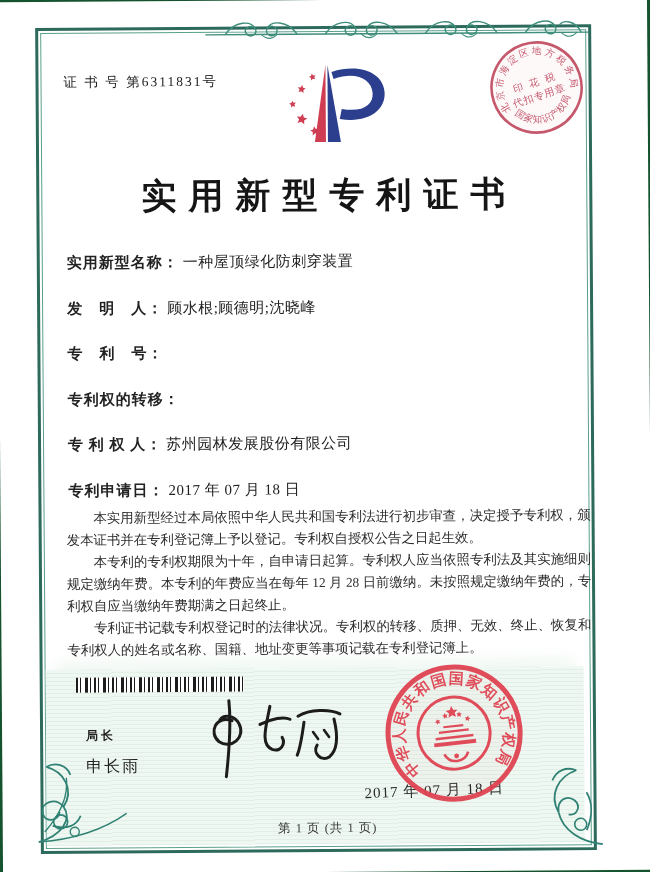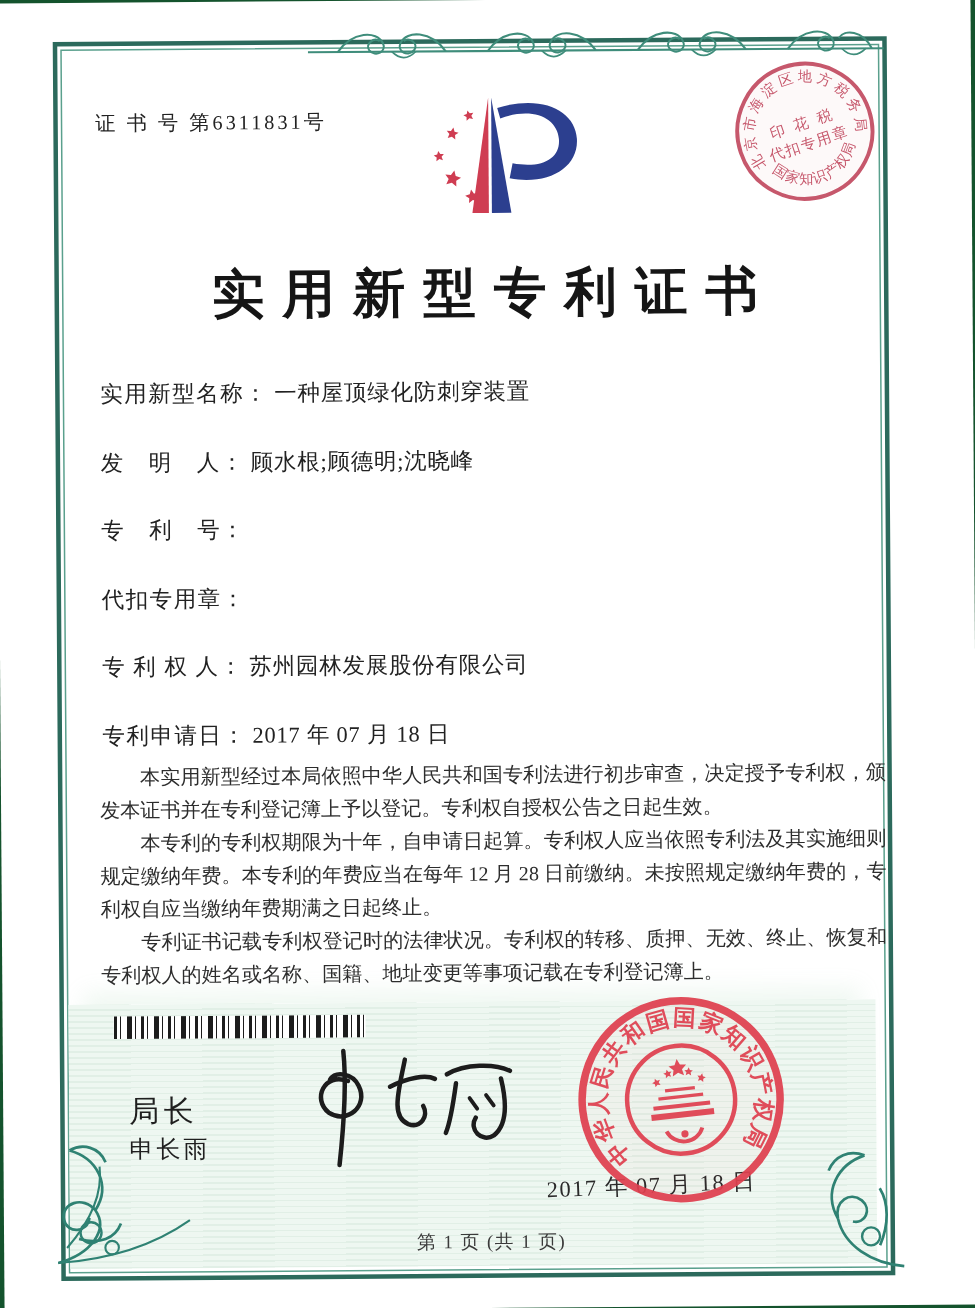--- a/index.html
+++ b/index.html
@@ -10,31 +10,31 @@
   .frame::after{content:"";position:absolute;inset:2px;border:1px solid #5aa08d;pointer-events:none;}
   .mint-band{position:absolute;left:44px;top:668px;width:538px;height:176px;
              background:repeating-linear-gradient(180deg,#eef7f1 0 3px,#e1efe6 3px 4px);
              box-shadow:0 -18px 14px -10px rgba(238,247,241,0.9);}
   .cert-no{position:absolute;left:66px;top:72px;font-size:13.5px;letter-spacing:2px;color:#222;}
   .logo{position:absolute;left:280px;top:62px;}
   .tax-stamp{position:absolute;left:478px;top:28px;transform:rotate(-18deg);opacity:.92;}
   .title{position:absolute;left:0;top:172px;width:100%;margin:0;text-align:center;
          font-size:35px;font-weight:bold;color:#151515;letter-spacing:12px;text-indent:12px;}
   .field{position:absolute;left:68px;display:flex;font-size:15px;color:#222;white-space:nowrap;}
-  .field .flabel{letter-spacing:1px;}
+  .field .flabel{letter-spacing:1px;font-weight:bold;}
   .field .fvalue{margin-left:4px;letter-spacing:.5px;}
   .f0{top:252px}.f1{top:298px}.f2{top:343px}.f3{top:389px}.f4{top:434px}.f5{top:480px}
   .body-text{position:absolute;left:66px;top:506px;width:524px;color:#2d2d2d;}
   .body-text p{margin:0;font-size:13.4px;line-height:22px;text-align:justify;text-indent:2em;}
   .barcode{position:absolute;left:74px;top:676px;width:168px;height:15px;background-color:#fff;
            background-image:repeating-linear-gradient(90deg,#1c1c1c 0 2px,transparent 2px 4px,
              #1c1c1c 4px 5px,transparent 5px 9px,#1c1c1c 9px 12px,transparent 12px 14px,
              #1c1c1c 14px 15px,transparent 15px 18px);}
-  .signer-title{position:absolute;left:84px;top:726px;font-size:20px;letter-spacing:3px;color:#1f1f1f;
-                font-family:"Liberation Sans","DejaVu Sans",sans-serif;font-weight:400;}
+  .signer-title{position:absolute;left:84px;top:726px;font-size:12px;letter-spacing:3px;color:#1f1f1f;
+                font-family:"Liberation Sans","DejaVu Sans",sans-serif;font-weight:700;}
   .signer-name{position:absolute;left:84px;top:755px;font-size:16px;letter-spacing:2px;color:#1f1f1f;
                font-family:"Liberation Sans","DejaVu Sans",sans-serif;font-weight:500;}
   .signature{position:absolute;left:196px;top:688px;}
   .issue-date{position:absolute;left:362px;top:782px;font-size:15px;letter-spacing:1px;color:#2a2a2a;
               transform:rotate(-2deg);z-index:2;}
   .office-stamp{position:absolute;left:368px;top:650px;transform:rotate(-6deg);z-index:3;opacity:.93;}
   .page-footer{position:absolute;left:0;top:820px;width:100%;text-align:center;
                font-size:12.5px;color:#3a3a3a;letter-spacing:1px;}
   .top-ornament{position:absolute;left:208px;top:12px;}
   .corner-bl{position:absolute;left:28px;top:742px;}
@@ -127,21 +127,21 @@
       <span class="fvalue">一种屋顶绿化防刺穿装置</span>
     </div>
     <div class="field f1">
       <span class="flabel">发　明　人：</span>
       <span class="fvalue">顾水根;顾德明;沈晓峰</span>
     </div>
     <div class="field f2">
       <span class="flabel">专　利　号：</span>
     </div>
     <div class="field f3">
-      <span class="flabel">代扣专用章：</span>
+      <span class="flabel">专利权的转移：</span>
     </div>
     <div class="field f4">
       <span class="flabel">专 利 权 人：</span>
       <span class="fvalue">苏州园林发展股份有限公司</span>
     </div>
     <div class="field f5">
       <span class="flabel">专利申请日：</span>
       <span class="fvalue">2017 年 07 月 18 日</span>
     </div>
 

